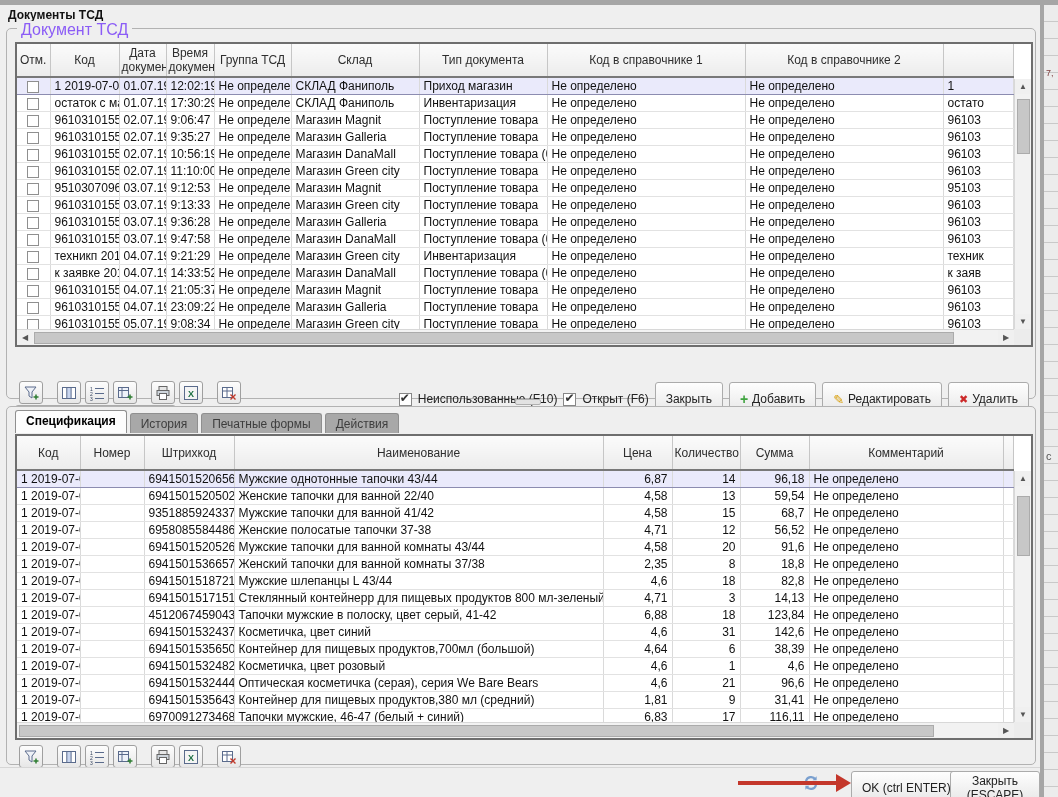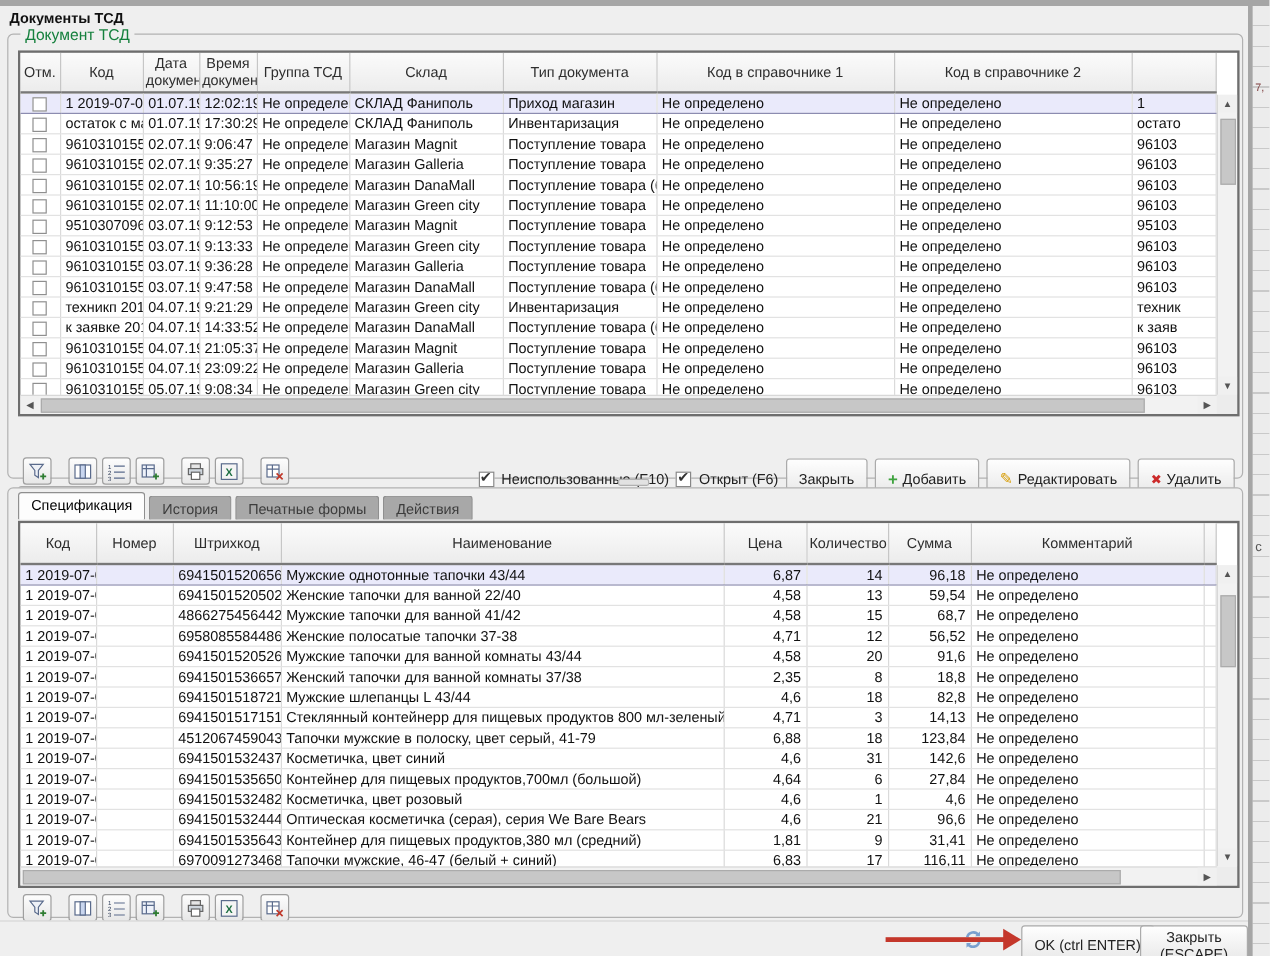--- a/index.html
+++ b/index.html
@@ -12,21 +12,21 @@
   .right-sliver { position:absolute; left:1044px; top:5px; width:14px; height:792px;
     background:repeating-linear-gradient(#ececec 0px, #ececec 16px, #c9c9c9 16px, #c9c9c9 17px); }
   .sliver-txt1 { position:absolute; left:1046px; top:68px; font-size:9px; color:#7c3a3a; }
   .sliver-txt2 { position:absolute; left:1046px; top:450px; font-size:11px; color:#555; }
 
   .window-title { position:absolute; left:8px; top:8px; font-size:12px; font-weight:bold; color:#111; }
 
   
   .panel { position:absolute; background:#efefef; border:1px solid #b2b2b2; border-radius:5px; }
   #top-panel { left:6px; top:28px; width:1030px; height:371px; }
-  .legend { position:absolute; left:10px; top:-8px; background:#efefef; padding:0 4px; font-size:13px; color:#15803d; }
+  .legend { position:absolute; left:10px; top:-8px; background:#efefef; padding:0 4px; font-size:16px; color:#8b5cf6; }
   #bottom-panel { left:6px; top:406px; width:1030px; height:359px; }
 
   
   .grid { position:absolute; background:#fff; border:2px solid #6e6e6e; overflow:hidden; }
   #top-grid { left:8px; top:13px; width:1018px; height:305px; }
   #bottom-grid { left:8px; top:27px; width:1018px; height:306px; }
   table.data { border-collapse:collapse; table-layout:fixed; width:997px; }
   table.data th { background:linear-gradient(#fbfbfb,#ececec); border-right:1px solid #c6c6c6; border-bottom:2px solid #787878;
     font-size:12px; font-weight:normal; color:#2e2e2e; text-align:center; padding:2px 2px; overflow:hidden; line-height:14px; }
   #top-grid th { height:33px; }
@@ -72,21 +72,21 @@
   #import-btn { position:absolute; left:8px; top:376px; }
 
   
   .splitter-grip { position:absolute; left:515px; top:399px; width:26px; height:6px; background:#e2e2e2;
     border:1px solid #b0b0b0; border-radius:2px; }
 
   
   .tabs { position:absolute; left:8px; top:3px; display:flex; align-items:flex-end; gap:3px; height:23px; }
   .tab { border:1px solid #8f8f8f; border-bottom:none; border-radius:3px 3px 0 0; padding:3px 10px 3px 10px;
     font-size:12px; background:#a8a8a8; color:#3d3d3d; height:20px; }
-  .tab.active { background:#fdfdfd; color:#000; height:23px; font-weight:normal; }
+  .tab.active { background:#fdfdfd; color:#000; height:23px; font-weight:bold; }
 
   
   .footer { position:absolute; left:0; top:767px; width:1040px; height:30px; background:#efefef; border-top:1px solid #d6d6d6; }
   #refresh-btn { position:absolute; left:799px; top:3px; width:24px; height:23px; border:none; background:transparent; display:flex; align-items:center; justify-content:center; }
   #ok-btn { position:absolute; left:851px; top:3px; }
   #close-esc-btn { position:absolute; left:950px; top:3px; }
   .arrow-tail { position:absolute; left:738px; top:13px; width:100px; height:4px; background:#c4372b; z-index:6; }
   .arrow-head { position:absolute; left:836px; top:6px; width:0; height:0; border-left:15px solid #c4372b;
     border-top:9px solid transparent; border-bottom:9px solid transparent; z-index:6; }
 
@@ -466,21 +466,21 @@
               <td>Женские тапочки для ванной 22/40</td>
               <td class="t-right">4,58</td>
               <td class="t-right">13</td>
               <td class="t-right">59,54</td>
               <td class="gray">Не определено</td>
               <td></td>
             </tr>
             <tr>
               <td>1 2019-07-01</td>
               <td></td>
-              <td class="t-center">4866275456442</td>
+              <td class="t-center">9351885924337</td>
               <td>Мужские тапочки для ванной 41/42</td>
               <td class="t-right">4,58</td>
               <td class="t-right">15</td>
               <td class="t-right">68,7</td>
               <td class="gray">Не определено</td>
               <td></td>
             </tr>
             <tr>
               <td>1 2019-07-01</td>
               <td></td>
@@ -533,21 +533,21 @@
               <td class="t-right">4,71</td>
               <td class="t-right">3</td>
               <td class="t-right">14,13</td>
               <td class="gray">Не определено</td>
               <td></td>
             </tr>
             <tr>
               <td>1 2019-07-01</td>
               <td></td>
               <td class="t-center">4512067459043</td>
-              <td>Тапочки мужские в полоску, цвет серый, 41-79</td>
+              <td>Тапочки мужские в полоску, цвет серый, 41-42</td>
               <td class="t-right">6,88</td>
               <td class="t-right">18</td>
               <td class="t-right">123,84</td>
               <td class="gray">Не определено</td>
               <td></td>
             </tr>
             <tr>
               <td>1 2019-07-01</td>
               <td></td>
               <td class="t-center">6941501532437</td>
@@ -558,21 +558,21 @@
               <td class="gray">Не определено</td>
               <td></td>
             </tr>
             <tr>
               <td>1 2019-07-01</td>
               <td></td>
               <td class="t-center">6941501535650</td>
               <td>Контейнер для пищевых продуктов,700мл (большой)</td>
               <td class="t-right">4,64</td>
               <td class="t-right">6</td>
-              <td class="t-right">27,84</td>
+              <td class="t-right">38,39</td>
               <td class="gray">Не определено</td>
               <td></td>
             </tr>
             <tr>
               <td>1 2019-07-01</td>
               <td></td>
               <td class="t-center">6941501532482</td>
               <td>Косметичка, цвет розовый</td>
               <td class="t-right">4,6</td>
               <td class="t-right">1</td>

